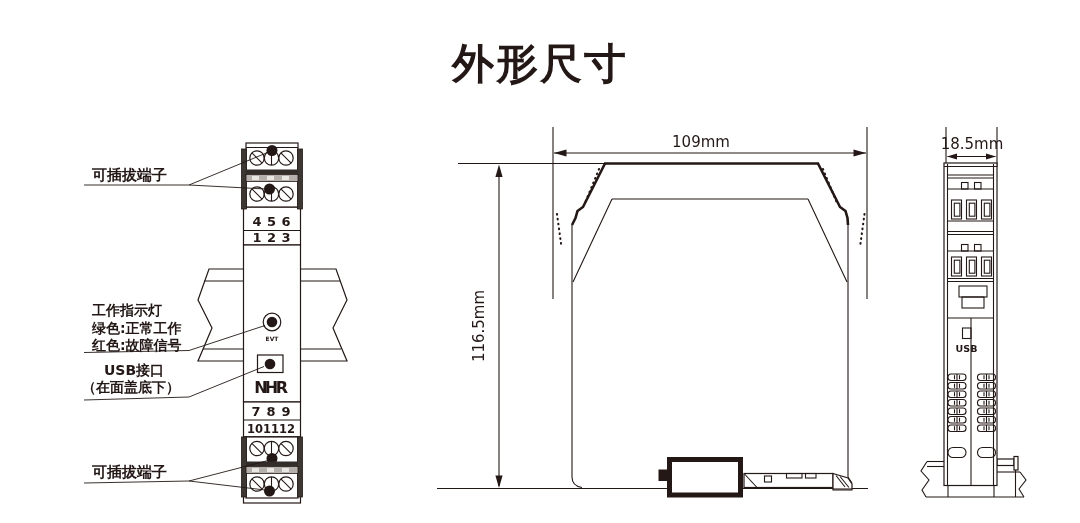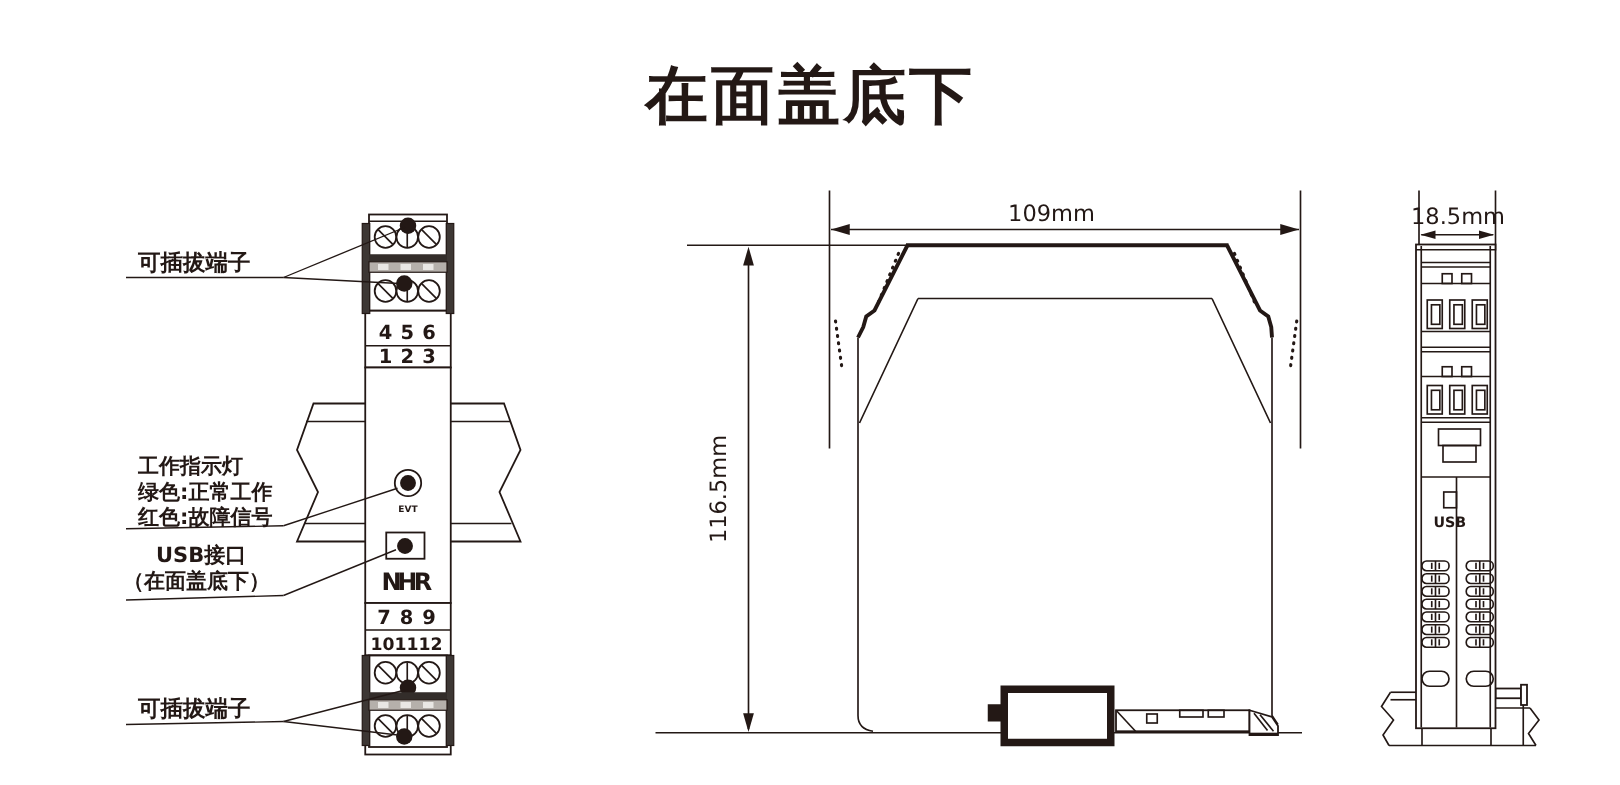--- a/index.html
+++ b/index.html
@@ -18,21 +18,21 @@
   .cjk{font-weight:bold;font-size:14px;}
   .cjk15{font-weight:bold;font-size:15px;}
   .num{font-weight:bold;font-size:13px;text-anchor:middle;}
   .num2{font-weight:bold;font-size:11.5px;text-anchor:middle;}
   .dim{font-size:15px;text-anchor:middle;}
 </style>
 </head>
 <body>
 
 <div class="page">
-  <div class="title">在面盖底下</div>
+  <div class="title">外形尺寸</div>
 
   <svg width="1080" height="523" viewBox="0 0 1080 523">
     <defs>
       <g id="scrA">
           <circle r="7.2" class="kf"></circle>
           <line x1="-4.9" y1="-4.9" x2="4.9" y2="4.9" class="k"></line>
         </g>
       <g id="scrB">
           <circle r="7.2" class="kf"></circle>
           <line x1="0" y1="-7" x2="0" y2="7" class="k"></line>

